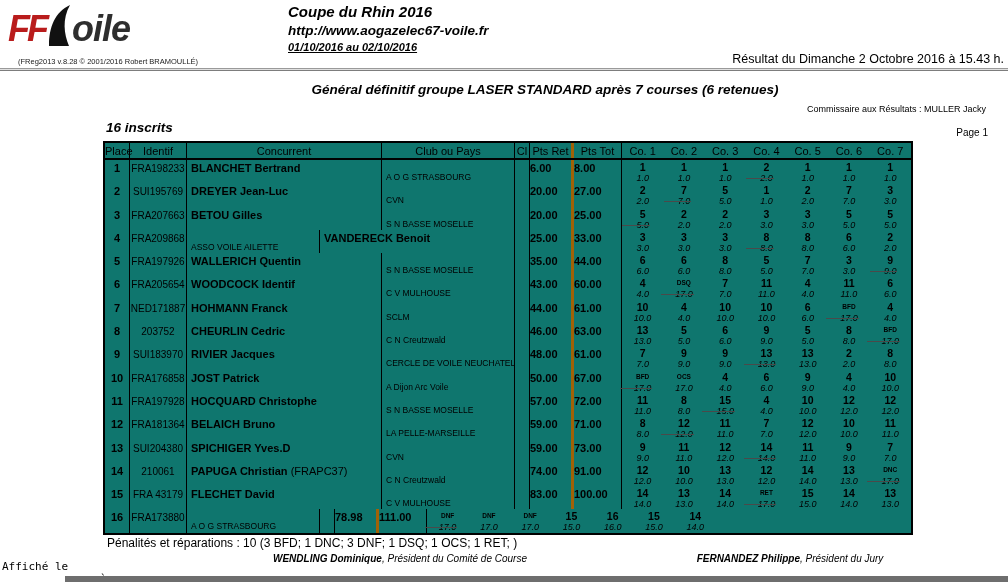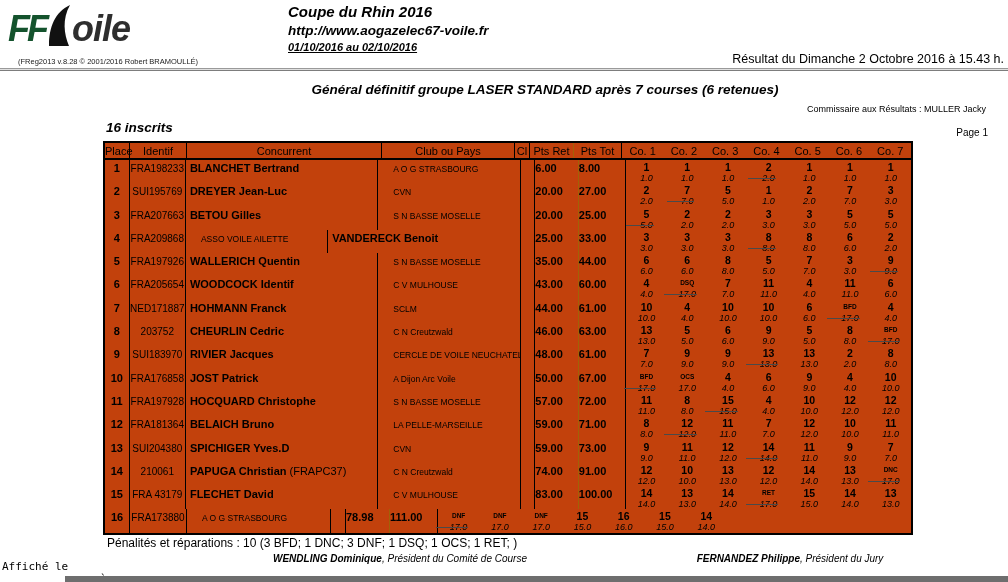--- a/index.html
+++ b/index.html
@@ -3,55 +3,55 @@
 <meta charset="utf-8">
 <style>
   * { margin:0; padding:0; box-sizing:border-box; }
   html,body { background:#fff; }
   .page {
     position:relative; width:1008px; height:582px; background:#fff;
     font-family:"Liberation Sans", sans-serif; color:#000; overflow:hidden;
   }
   
   .logo { position:absolute; left:8px; top:2px; display:flex; align-items:flex-end; height:48px; }
-  .logo .ff { font:italic 700 36px "Liberation Sans", sans-serif; color:#14532d; letter-spacing:-3px; }
+  .logo .ff { font:italic 700 36px "Liberation Sans", sans-serif; color:#b91c1c; letter-spacing:-3px; }
   .logo .sail { margin:0 1px -2px -1px; }
   .logo .oile { font:italic 700 36px "Liberation Sans", sans-serif; color:#2e2e2e; letter-spacing:-1px; }
   .version { position:absolute; left:2px; top:57px; font-size:7.5px; color:#1a1a1a;padding-left:16px; }
   .titleblock { position:absolute; left:288px; top:3px; width:564px; text-align:left; }
   .title1 { font:italic 700 15px "Liberation Sans", sans-serif; }
   .title2 { font:italic 700 13.5px "Liberation Sans", sans-serif; margin-top:3px; }
   .title3 { font:italic 700 11px "Liberation Sans", sans-serif; margin-top:3px;text-decoration:underline; }
   .resultline { position:absolute; right:4px; top:52px; font-size:12.5px; }
   .groove { position:absolute; left:0; top:68px; width:1008px; height:3px;
             background:#e0e0e0; border-top:1px solid #9a9a9a; border-bottom:1px solid #7d7d7d; }
   .subtitle { position:absolute; left:85px; top:82px; width:920px; text-align:center;
               font:italic 700 13.5px "Liberation Sans", sans-serif; }
   .commissaire { position:absolute; right:22px; top:104px; font-size:9px; }
   .inscrits { position:absolute; left:106px; top:120px; font:italic 700 13.5px "Liberation Sans", sans-serif; }
   .pagenum { position:absolute; right:20px; top:127px; font-size:10px; }
   
-  .tbl { position:absolute; left:103px; top:141px; width:810px; border:2px solid #000; background:#c2410c; }
+  .tbl { position:absolute; left:103px; top:141px; width:810px; border:2px solid #000; background:#0f766e; }
   .hrow { display:flex; height:17px; border-bottom:2px solid #000; align-items:center; }
   .hcell { font-size:11px; text-align:center; height:100%; line-height:16px; }
   .brow { display:flex; height:23.3px; }
   .bcell { height:100%; }
   .w-place { width:25px; border-right:1px solid #000; }
   .w-id    { width:57px; border-right:1px solid #000; }
   .w-name  { width:195px; border-right:1px solid #000; }
   .w-club  { width:133px; border-right:1px solid #000; }
   .w-cl    { width:15px; border-right:1px solid #000; }
-  .w-ret   { width:44px; border-right:1px solid #a16207; }
+  .w-ret   { width:44px; border-right:3px solid #a16207; }
   .w-tot   { width:48px; border-right:1px solid #000; }
   .w-co    { width:41.28px; }
   .c-place { font-weight:700; font-size:11px; text-align:center; padding-top:2px; }
   .c-id { font-size:10px; text-align:center; padding-top:3px; white-space:nowrap; }
   .c-name { font-size:11px; font-weight:700; padding:2px 0 0 4px; white-space:nowrap; overflow:hidden; }
   .c-name .sfx { font-weight:400; }
-  .c-club { font-size:8.5px; padding:4px 0 0 4px; white-space:nowrap; overflow:hidden;margin-left:11px; }
+  .c-club { font-size:8.5px; padding:12px 0 0 4px; white-space:nowrap; overflow:hidden; }
   .c-ret, .c-tot { font-weight:700; font-size:11px; text-align:left; padding:2px 2px 0 0; }
   .co-top { font-weight:700; font-size:10.5px; height:12px; line-height:12px; text-align:center; margin-top:1px; }
   .co-top.code { font-size:6.5px; }
   .co-sub { font-style:italic; font-size:9px; height:10px; line-height:10px; text-align:center; }
   .co-sub span { position:relative; display:inline-block; }
   .co-sub.struck span::after {
     content:""; position:absolute; left:-14px; right:-1px; top:5px; height:1px; background:#4a4a4a;
   }
   
   .penalties { position:absolute; left:107px; top:536px; font-size:12px; }

